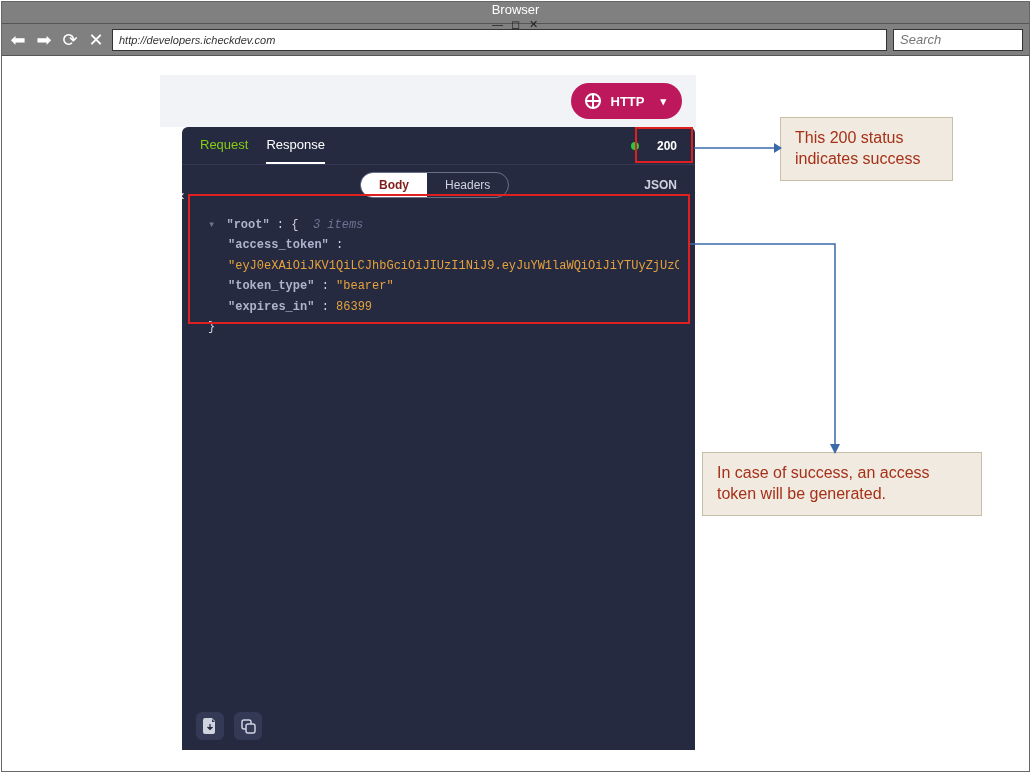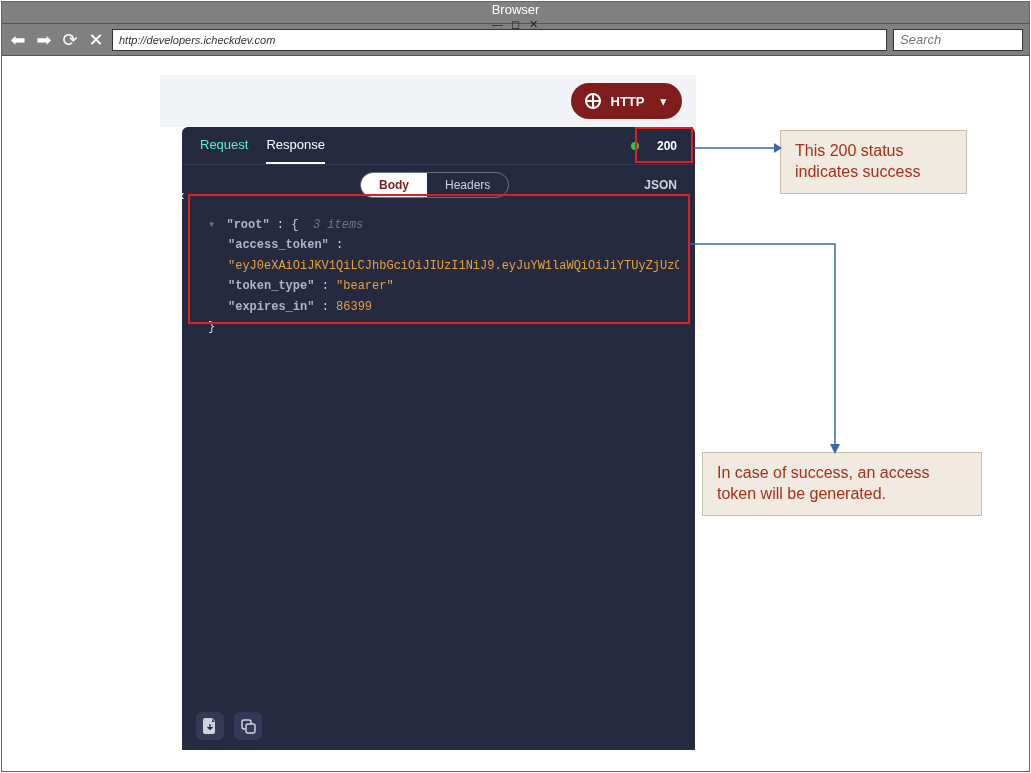--- a/index.html
+++ b/index.html
@@ -90,21 +90,21 @@
     left: 158px;
     width: 536px;
     height: 52px;
     background: #f1f3f7;
     display: flex;
     justify-content: flex-end;
     align-items: center;
     padding-right: 14px;
   }
   .http-dropdown {
-    background: #7f1d1d;
+    background: #be185d;
     color: #fff;
     height: 36px;
     border-radius: 18px;
     display: flex;
     align-items: center;
     padding: 0 16px 0 14px;
     font-size: 13px;
     font-weight: 600;
     gap: 10px;
     cursor: pointer;
@@ -145,21 +145,21 @@
   .panel-top {
     height: 38px;
     display: flex;
     align-items: center;
     justify-content: space-between;
     padding: 0 18px;
     font-size: 13px;
     border-bottom: 1px solid #343a55;
   }
   .tabs { display: flex; gap: 18px; }
-  .tab { color: #5eead4; cursor: pointer; padding: 10px 0; }
+  .tab { color: #84cc16; cursor: pointer; padding: 10px 0; }
   .tab.active { color: #fff; border-bottom: 2px solid #fff; font-weight: 400; }
   .status-pill {
     display: flex; align-items: center; gap: 18px;
     font-size: 12px; font-weight: bold; color: #fff;
   }
   .status-dot {
     width: 8px; height: 8px; border-radius: 50%; background: #28c940;
   }
   .panel-sub {
     height: 40px;
@@ -340,21 +340,21 @@
               <rect x="1" y="1" width="9" height="9" rx="2" fill="none" stroke="#cfd3e0" stroke-width="1.5"></rect>
               <rect x="5" y="5" width="9" height="9" rx="2" fill="#343a55" stroke="#cfd3e0" stroke-width="1.5"></rect>
             </svg>
         </div>
       </div>
     </div>
 
     <div class="red-box" style="top:71px; left:633px; width:58px; height:36px;"></div>
     <div class="red-box" style="top:138px; left:186px; width:502px; height:130px;"></div>
 
-    <div class="annotation-box" style="top:74px; left:778px; width:187px;">This 200 status indicates success</div>
+    <div class="annotation-box" style="top:61px; left:778px; width:173px;">This 200 status indicates success</div>
     <div class="annotation-box" style="top:396px; left:700px; width:280px;">In case of success, an access token will be generated.</div>
 
     <svg class="arrow" style="top:86px; left:692px;" width="88" height="12">
       <line x1="0" y1="6" x2="80" y2="6" stroke="#3a6aa8" stroke-width="1.5"></line>
       <polygon points="80,1 88,6 80,11" fill="#3a6aa8"></polygon>
     </svg>
     <svg class="arrow" style="top:185px; left:688px;" width="150" height="215">
       <polyline points="0,3 145,3 145,205" fill="none" stroke="#3a6aa8" stroke-width="1.5"></polyline>
       <polygon points="140,203 145,213 150,203" fill="#3a6aa8"></polygon>
     </svg>

